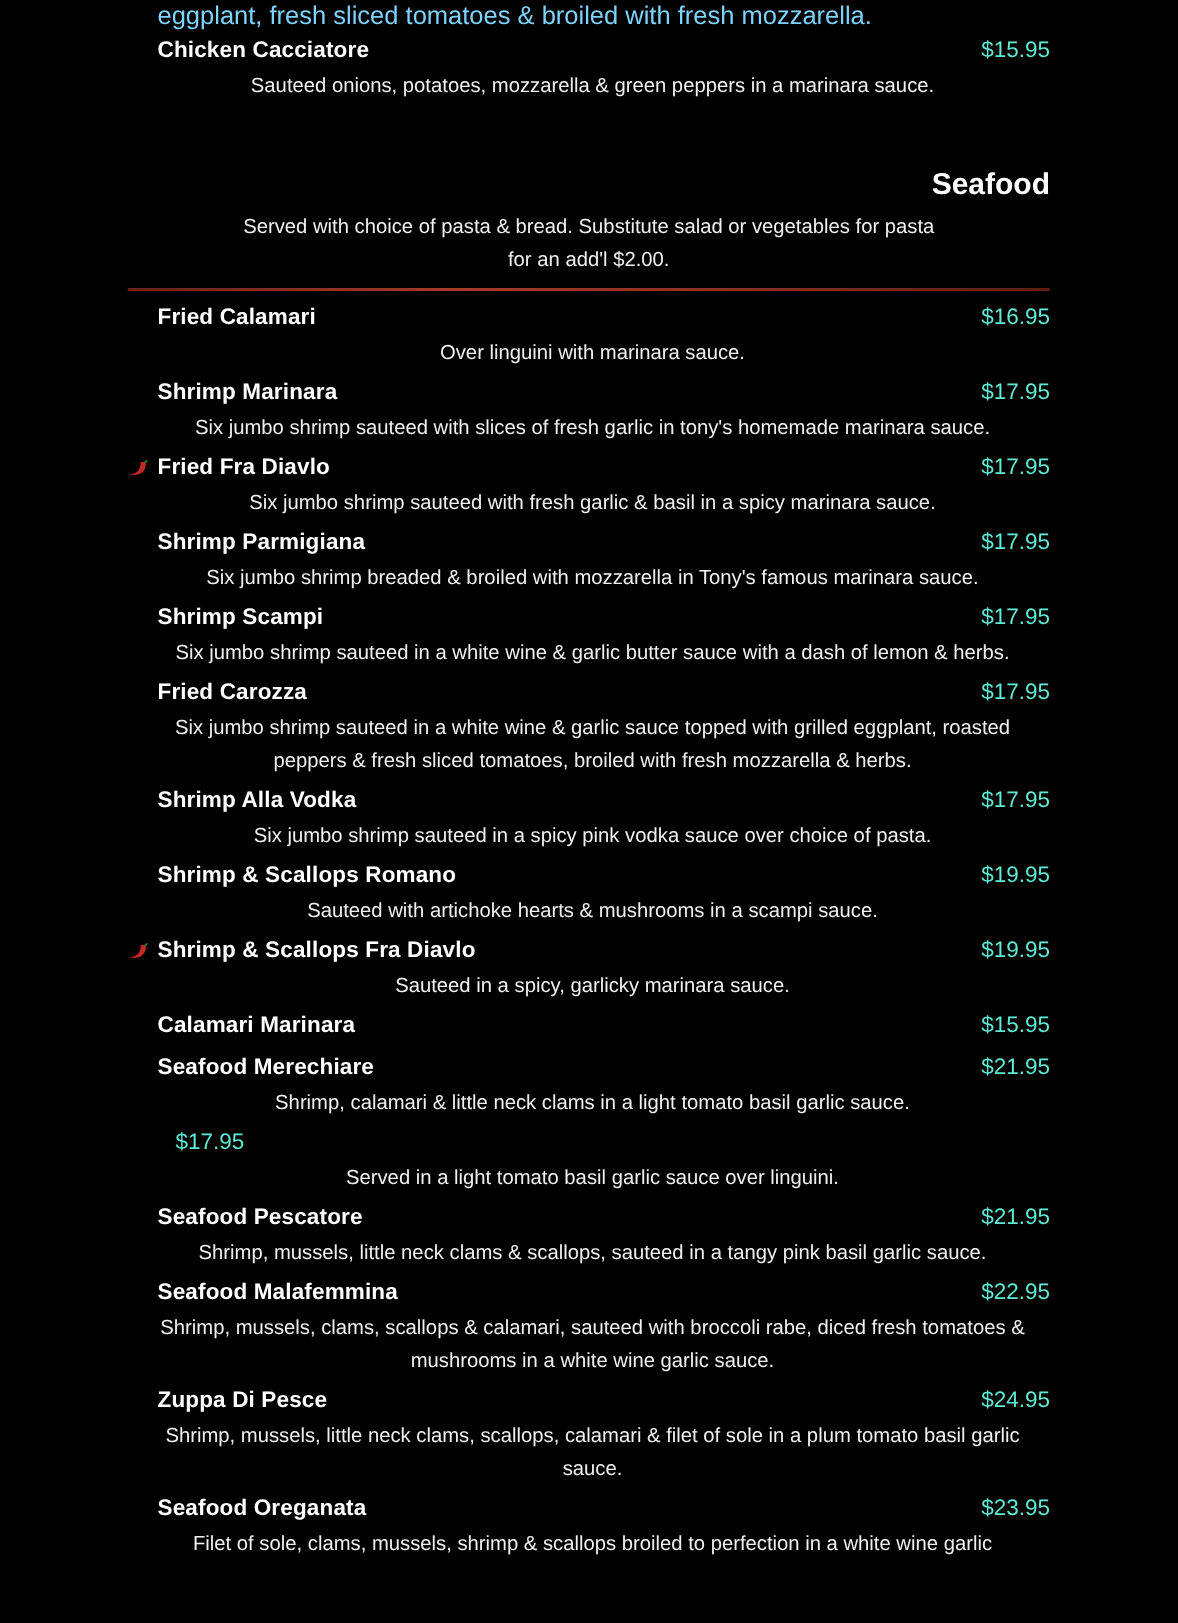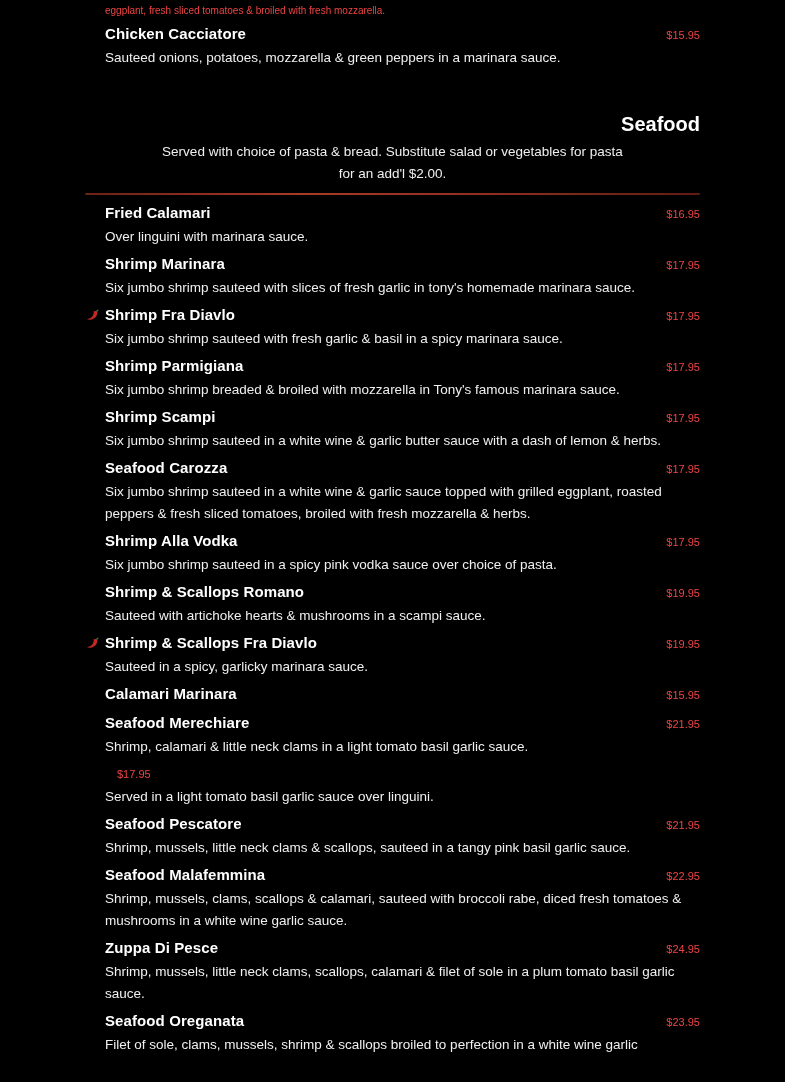--- a/index.html
+++ b/index.html
@@ -12,23 +12,23 @@
     font-family: "Liberation Sans", sans-serif;
     color: #ffffff;
     -webkit-font-smoothing: antialiased;
   }
   .menu {
     width: 615px;
     margin: 0 auto;
   }
   .partial-desc {
     padding-left: 20px;
-    font-size: 10px;
+    font-size: 17px;
     line-height: 22px;
-    color: #ef4444;
+    color: #7dd3fc;
     max-width: 600px;
     box-sizing: border-box;
   }
   .item {
     position: relative;
     padding-left: 20px;
     margin-bottom: 4px;
   }
   .item-row {
     display: flex;
@@ -36,32 +36,33 @@
     align-items: baseline;
   }
   .item-name {
     font-size: 15px;
     font-weight: bold;
     line-height: 24px;
     color: #ffffff;
     letter-spacing: 0.1px;
   }
   .item-price {
-    font-size: 11px;
+    font-size: 15px;
     font-weight: 400;
     line-height: 24px;
-    color: #ef4444;
+    color: #5eead4;
     white-space: nowrap;
     padding-left: 12px;
   }
   .item-desc {
     font-size: 13.5px;
     line-height: 22px;
     color: #f0f0f0;
     max-width: 580px;
+    text-align: center;
   }
   .chili {
     position: absolute;
     left: 0;
     top: 4px;
     width: 15px;
     height: 15px;
     display: inline-block;
   }
   .chili svg { display: block; }
@@ -131,42 +132,42 @@
           <div class="item-desc">Six jumbo shrimp sauteed with slices of fresh garlic in tony's homemade marinara sauce.</div>
         </div>
         <div class="item">
           <span class="chili">
             <svg width="15" height="15" viewBox="0 0 16 16">
               <path fill="#c62828" d="M12.6 4.2c1.4 2.8-.4 7.6-5.4 9C4 14.1 1.6 12.8 1.6 12.8s4.3.2 6.4-2.9c1.8-2.6 1.2-5.5 1.2-5.5z"></path>
               <path fill="#2e7d32" d="M11.8 4.6c.3-1.3 1.9-1.9 2.6-1.8-.1.9-.7 2-1.8 2.3z"></path>
             </svg>
           </span>
           <div class="item-row">
-            <span class="item-name">Shrimp Fra Diavlo</span>
+            <span class="item-name">Fried Fra Diavlo</span>
             <span class="item-price">$17.95</span>
           </div>
           <div class="item-desc">Six jumbo shrimp sauteed with fresh garlic &amp; basil in a spicy marinara sauce.</div>
         </div>
         <div class="item">
           <div class="item-row">
             <span class="item-name">Shrimp Parmigiana</span>
             <span class="item-price">$17.95</span>
           </div>
           <div class="item-desc">Six jumbo shrimp breaded &amp; broiled with mozzarella in Tony's famous marinara sauce.</div>
         </div>
         <div class="item">
           <div class="item-row">
             <span class="item-name">Shrimp Scampi</span>
             <span class="item-price">$17.95</span>
           </div>
           <div class="item-desc">Six jumbo shrimp sauteed in a white wine &amp; garlic butter sauce with a dash of lemon &amp; herbs.</div>
         </div>
         <div class="item">
           <div class="item-row">
-            <span class="item-name">Seafood Carozza</span>
+            <span class="item-name">Fried Carozza</span>
             <span class="item-price">$17.95</span>
           </div>
           <div class="item-desc">Six jumbo shrimp sauteed in a white wine &amp; garlic sauce topped with grilled eggplant, roasted peppers &amp; fresh sliced tomatoes, broiled with fresh mozzarella &amp; herbs.</div>
         </div>
         <div class="item">
           <div class="item-row">
             <span class="item-name">Shrimp Alla Vodka</span>
             <span class="item-price">$17.95</span>
           </div>
           <div class="item-desc">Six jumbo shrimp sauteed in a spicy pink vodka sauce over choice of pasta.</div>

